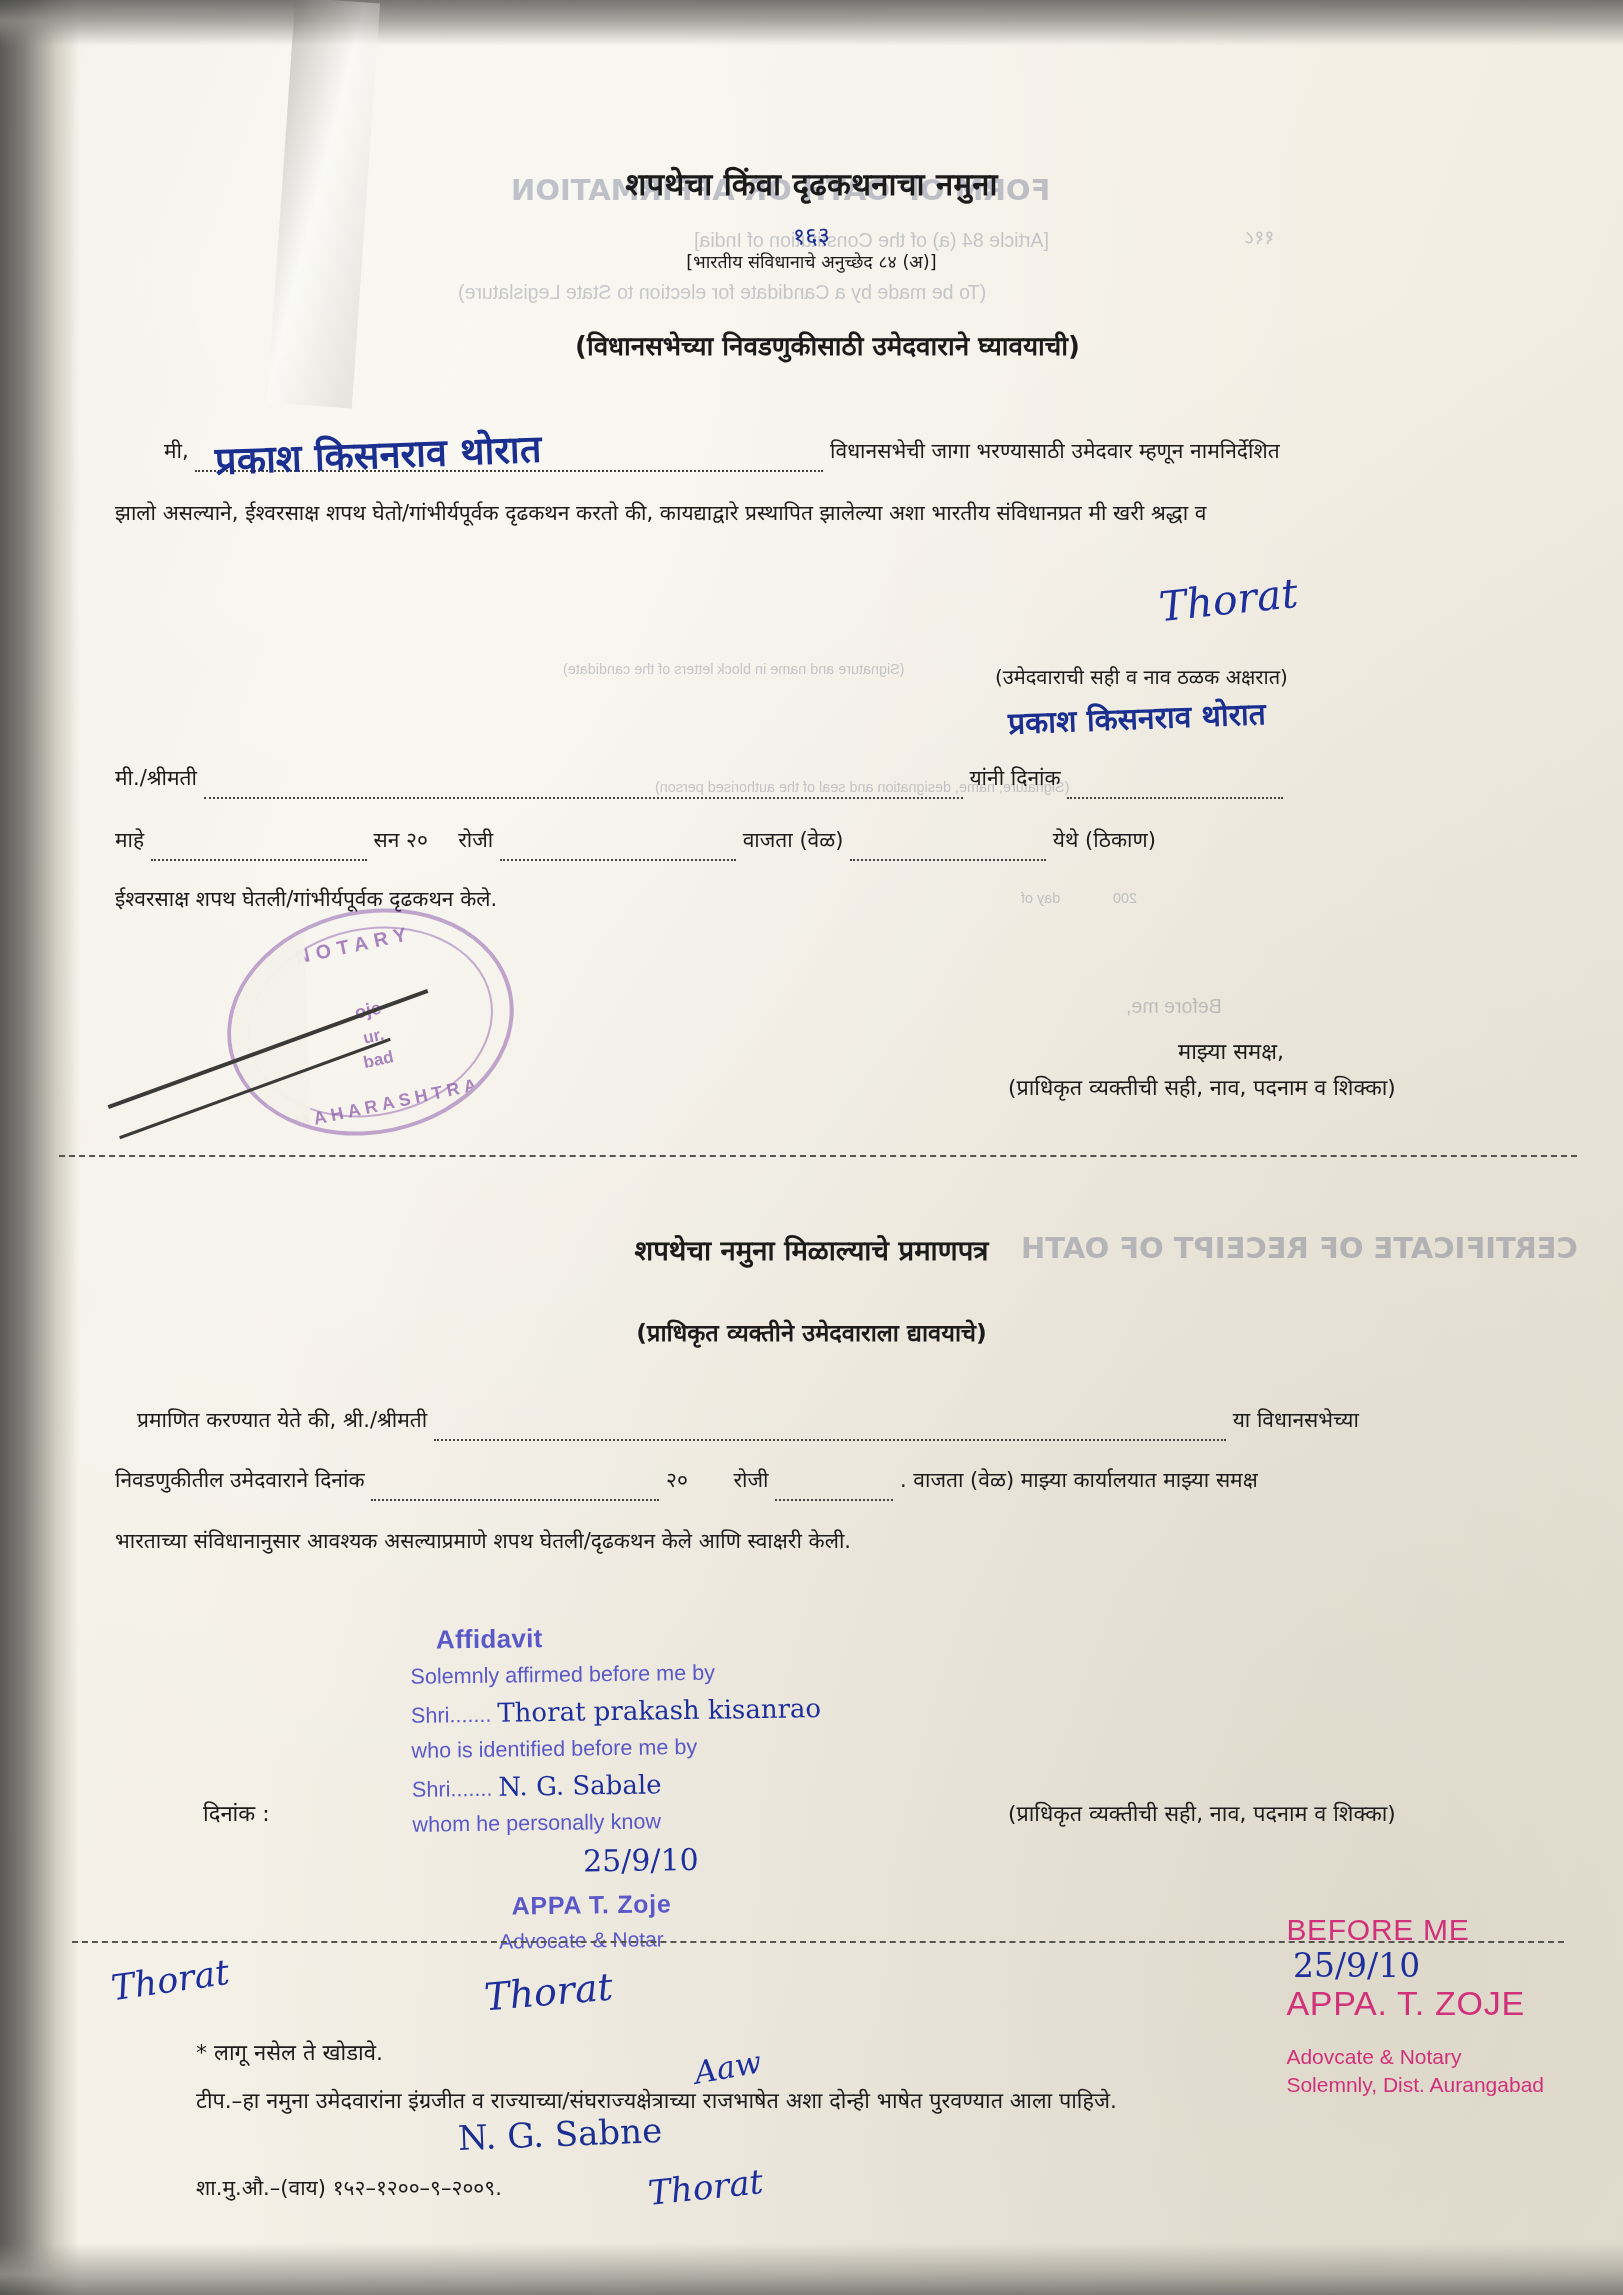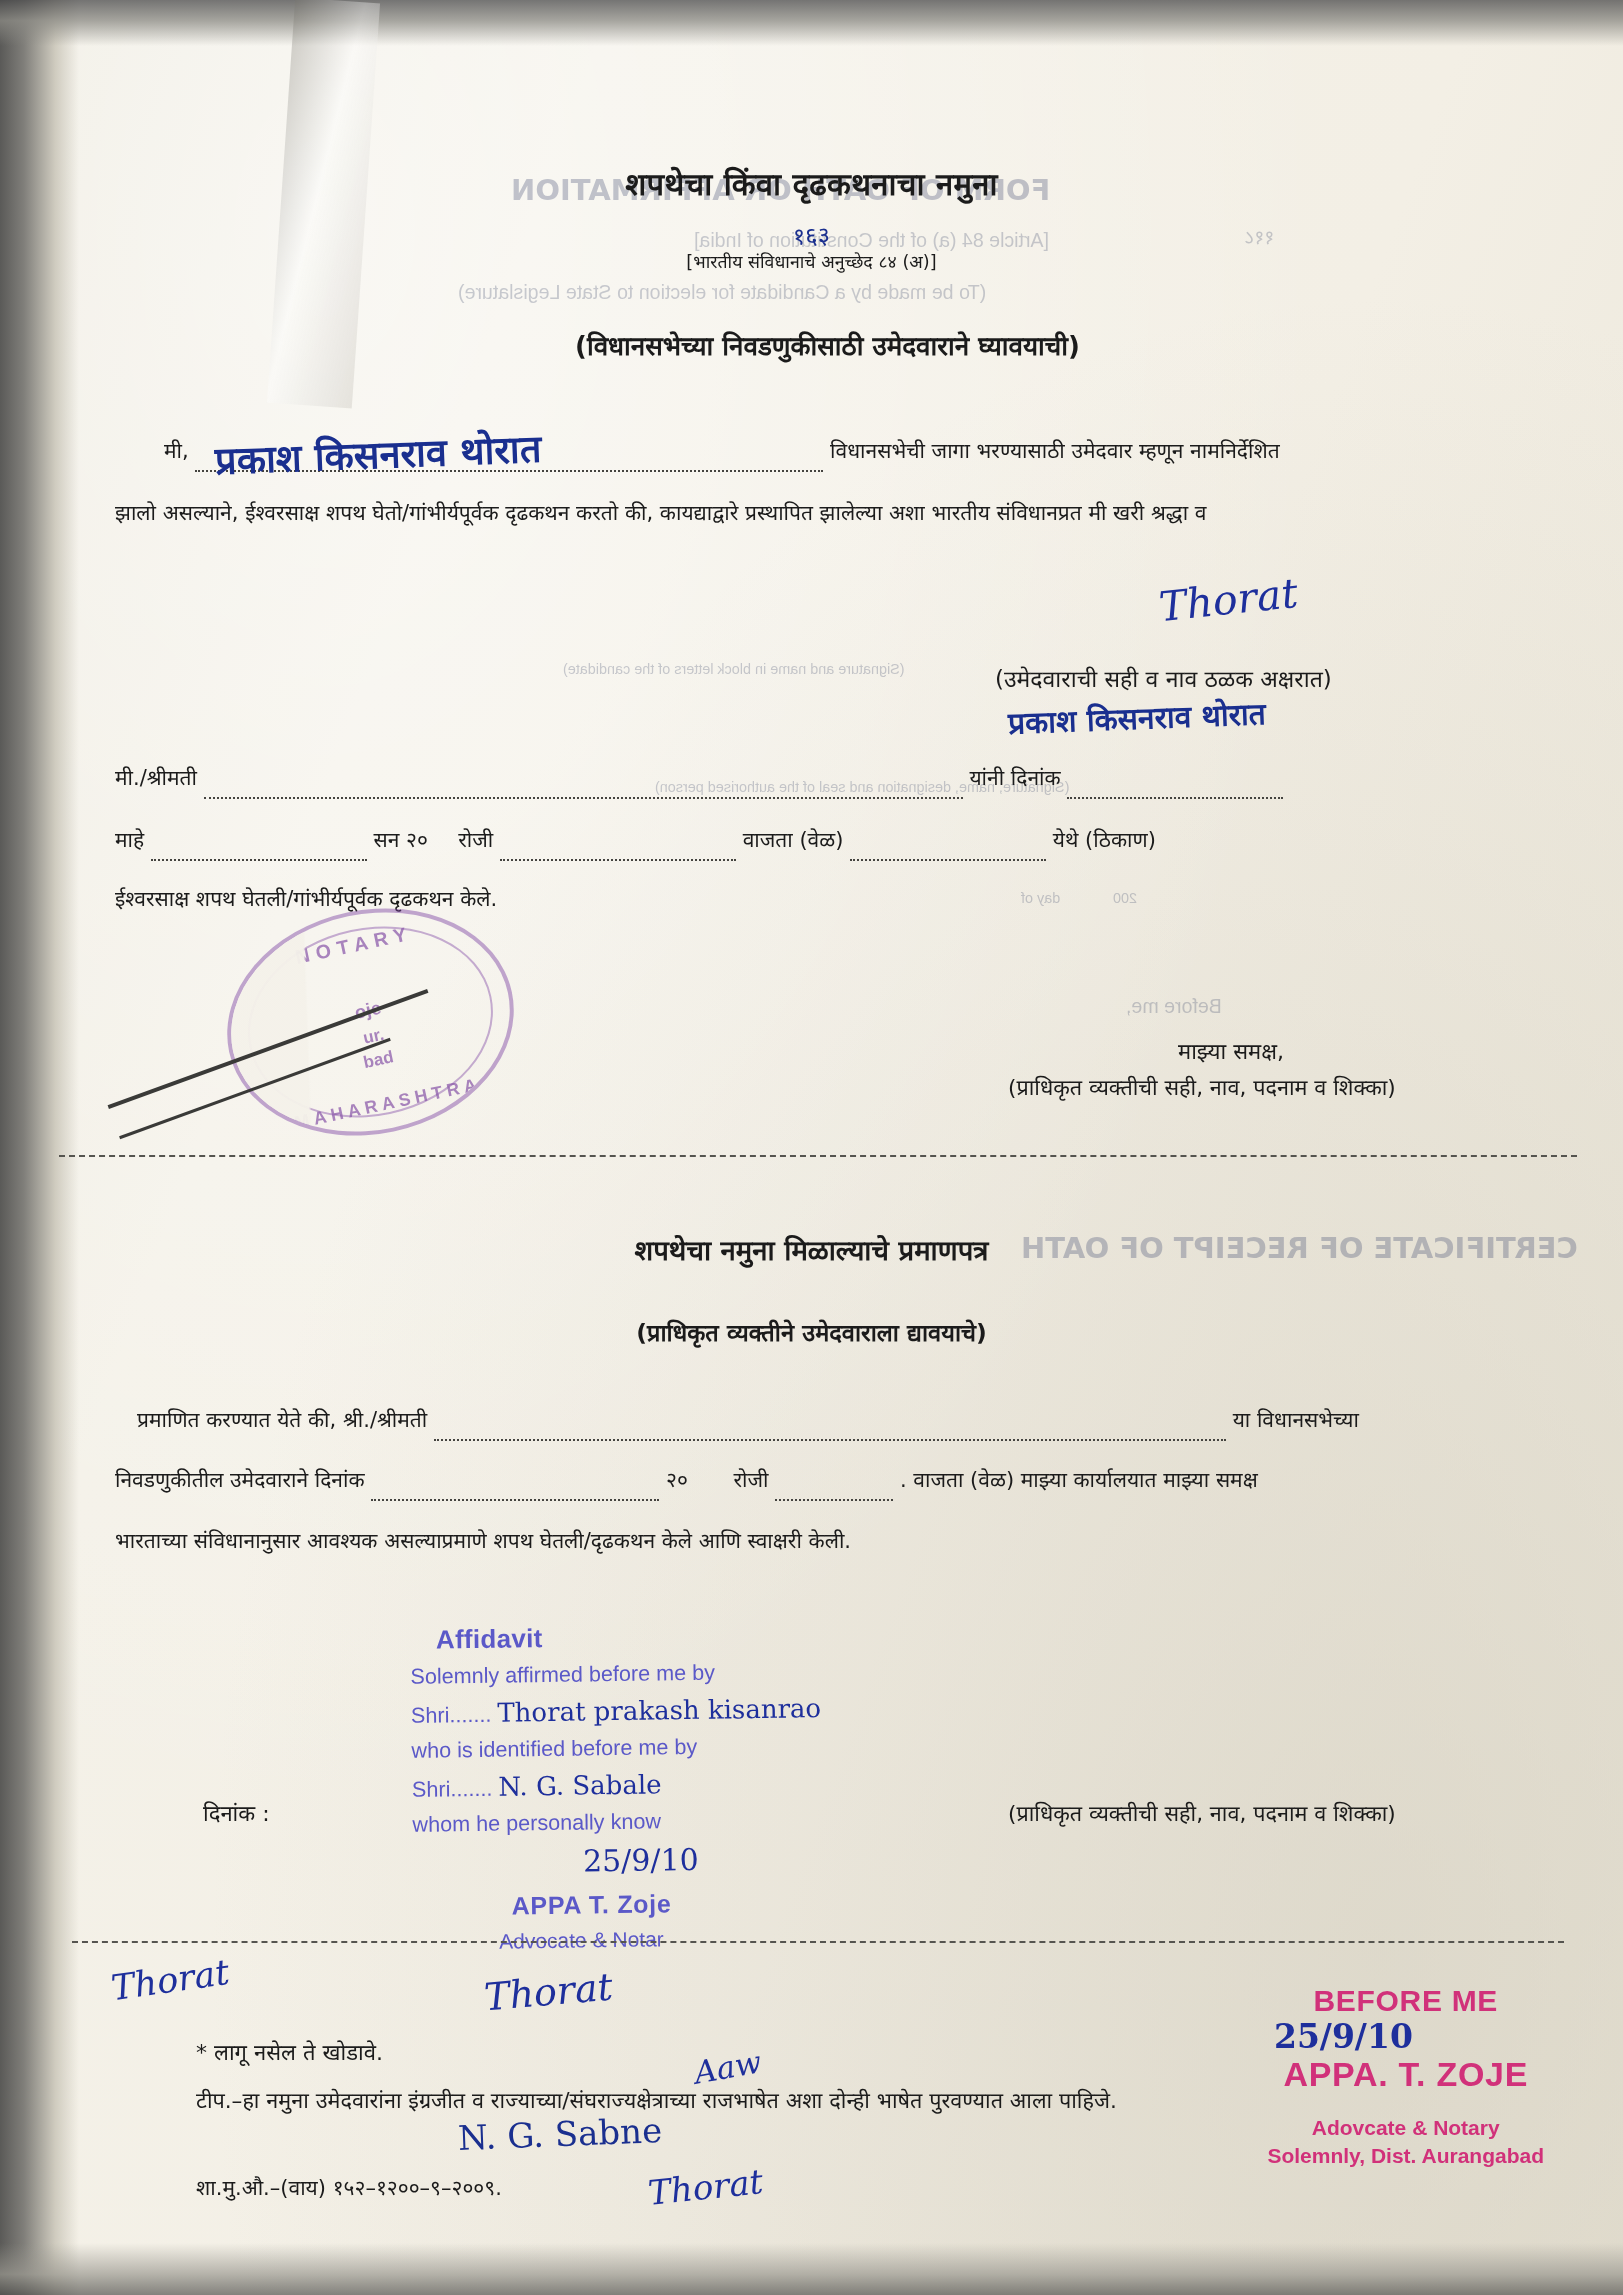--- a/index.html
+++ b/index.html
@@ -216,25 +216,25 @@
     margin-left: 98px;
   }
   .affidavit-stamp .role-line {
     font-size: 21px;
     margin-left: 85px;
   }
 
   .before-me {
     position: absolute;
     right: 79px;
-    top: 1984px;
-    text-align: center;
+    top: 1913px;
+    text-align: left;
     font-family: "Liberation Sans", sans-serif;
     color: #d1317a;
-    font-weight: 700;
+    font-weight: 400;
   }
   .before-me .bm { font-size: 30px; letter-spacing: 0.7px; }
   .before-me .nm { font-size: 34px; letter-spacing: 0.7px; margin-top: 37px;}
   .before-me .rl { font-size: 21px; margin-top: 22px; }
   .before-me .ad { font-size: 21px; margin-top: 3.9px; }
   .footnote {
     position: absolute;
     font-size: 19.6px;
   }
   .small-ref {
@@ -279,21 +279,21 @@
       <span class="dotline" style="width:628px; position:relative;">
         <span class="hand" style="position:absolute; left:19.6px; top:-31px; font-size:38px; font-weight:700;">प्रकाश किसनराव थोरात</span>
       </span>
       <span>विधानसभेची जागा भरण्यासाठी उमेदवार म्हणून नामनिर्देशित</span>
     </div>
 
     <div class="para" style="left:115px; top:494px; width:1420px;">झालो असल्याने, ईश्वरसाक्ष शपथ घेतो/गांभीर्यपूर्वक दृढकथन करतो की, कायद्याद्वारे प्रस्थापित झालेल्या अशा भारतीय संविधानप्रत मी खरी श्रद्धा व</div>
 
     <div class="sig-img" style="position:absolute; left:1159px; top:576px; font-size:41px; transform:rotate(-6deg);">Thorat</div>
 
-    <div class="para" style="left:995px; top:658px; font-size:23px;">(उमेदवाराची सही व नाव ठळक अक्षरात)</div>
+    <div class="para" style="left:995px; top:658px; font-size:20px;">(उमेदवाराची सही व नाव ठळक अक्षरात)</div>
     <div class="hand" style="position:absolute; left:1008px; top:697px; font-size:30px; font-weight:700;">प्रकाश किसनराव थोरात</div>
 
     <div class="para" style="left:115px; top:759px; width:1420px;">
       <span>मी./श्रीमती</span>
       <span class="dotline" style="width:759px;"></span>
       <span>यांनी  दिनांक</span>
       <span class="dotline" style="width:216px;"></span>
     </div>
 
     <div class="para" style="left:115px; top:821px; width:1420px;">

